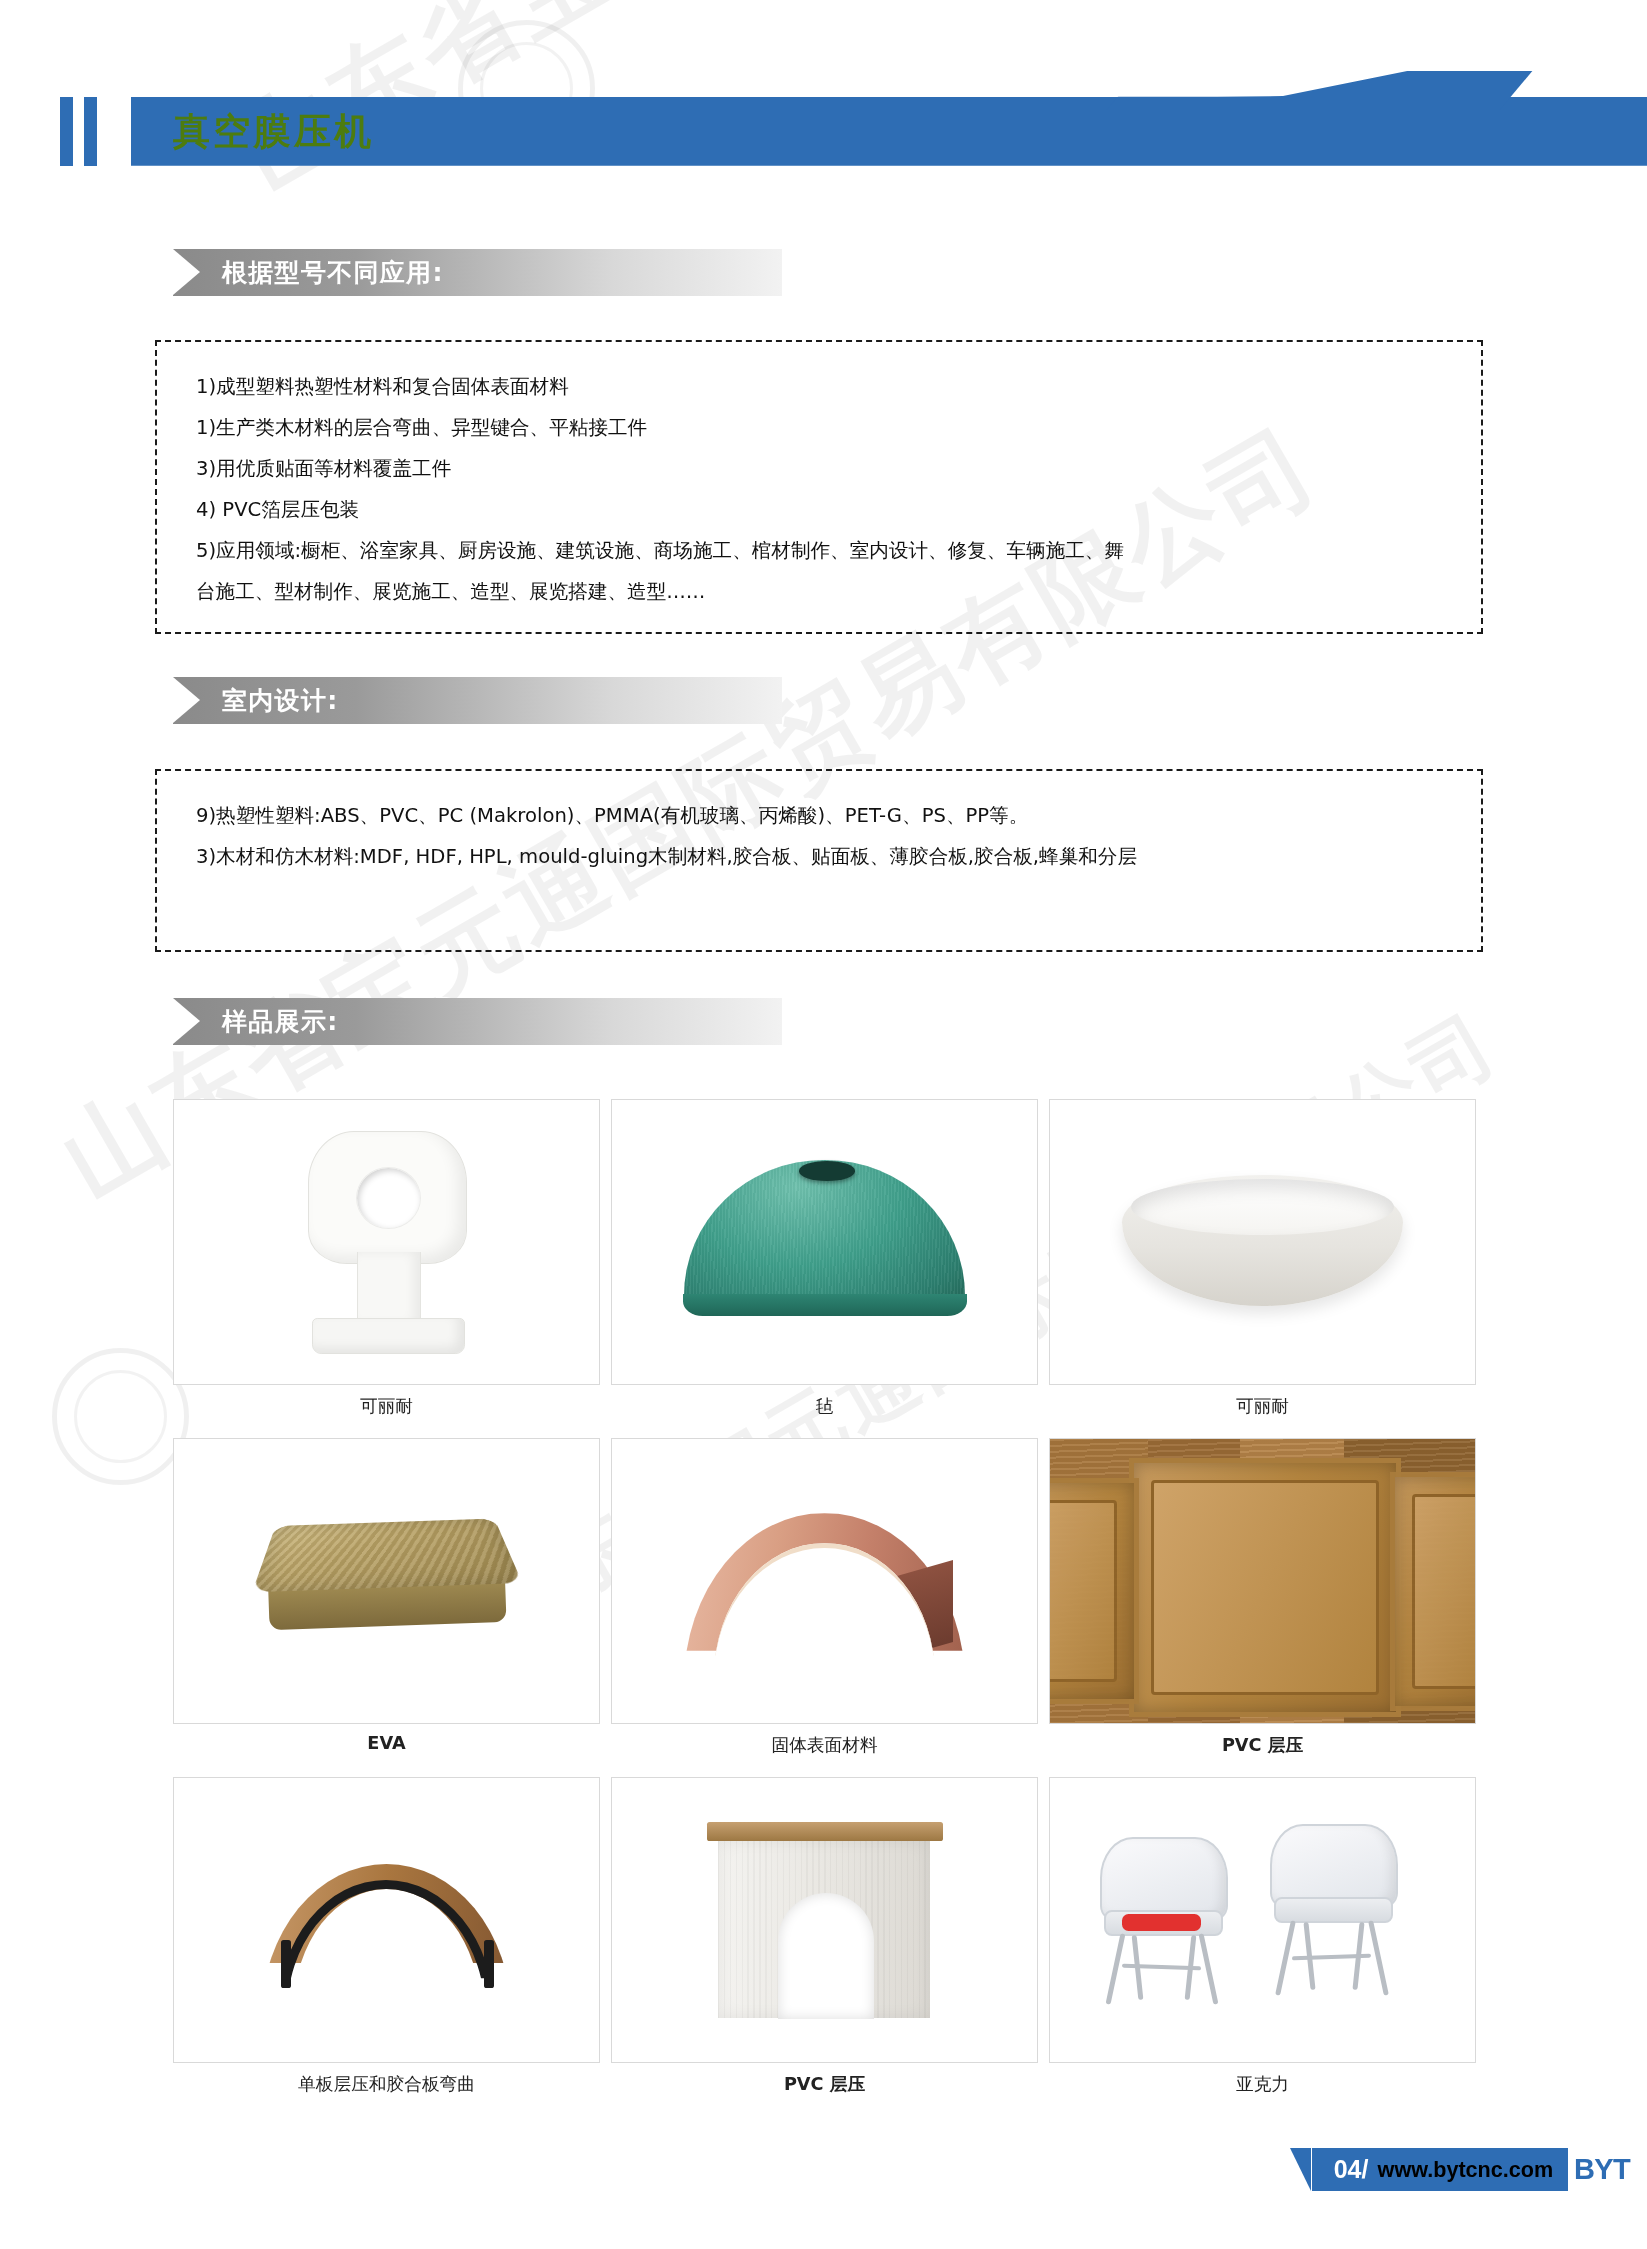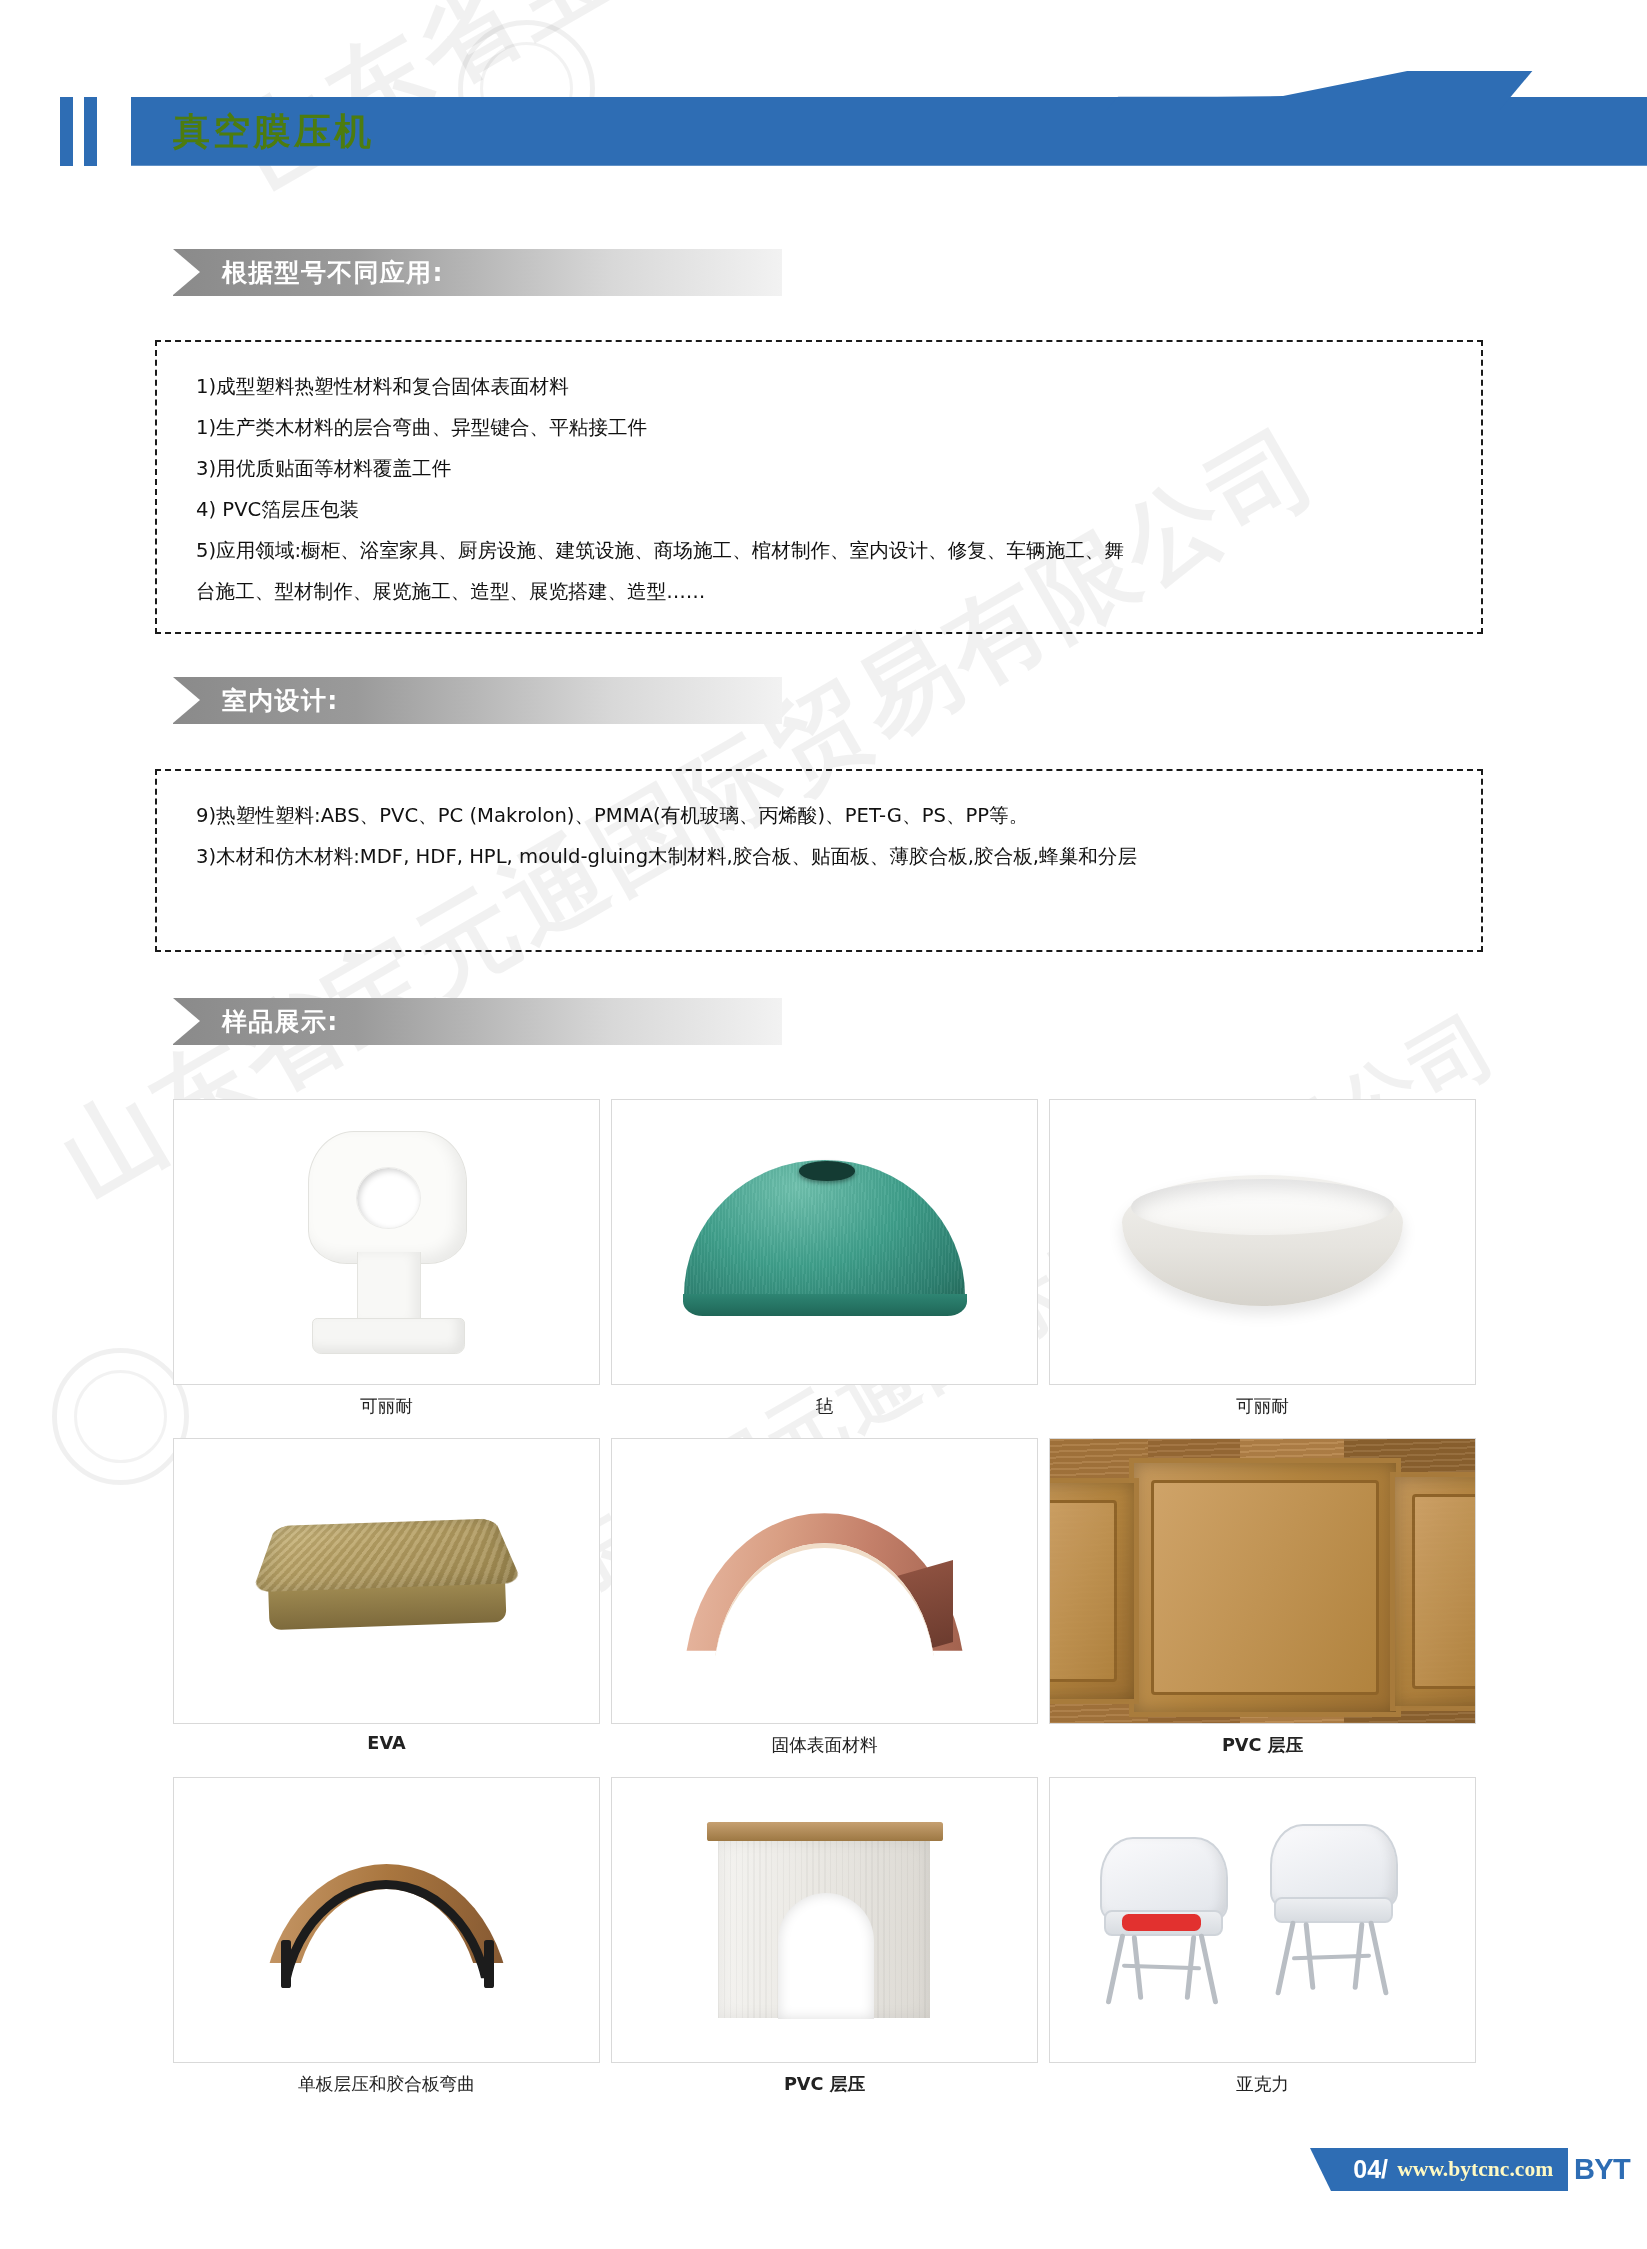--- a/index.html
+++ b/index.html
@@ -201,25 +201,25 @@
     border-top: 43px solid #2e6db4;
     border-left: 21.6px solid transparent;
   }
   .footer-page {
     color: #ffffff;
     font-size: 25px;
     font-weight: bold;
     font-family: "Liberation Sans", sans-serif;
   }
   .footer-url {
-    color: #fef9c3;
+    color: #000000;
     font-size: 21.6px;
     font-weight: bold;
     margin-left: 9.2px;
-    font-family: Liberation Serif, serif;
+    font-family: Liberation Sans, sans-serif;
     text-align: center;
   }
   .footer-logo {
     background: #ffffff;
     color: #2e6db4;
     font-size: 29px;
     font-weight: bold;
     height: 43px;
     display: flex;
     align-items: center;

